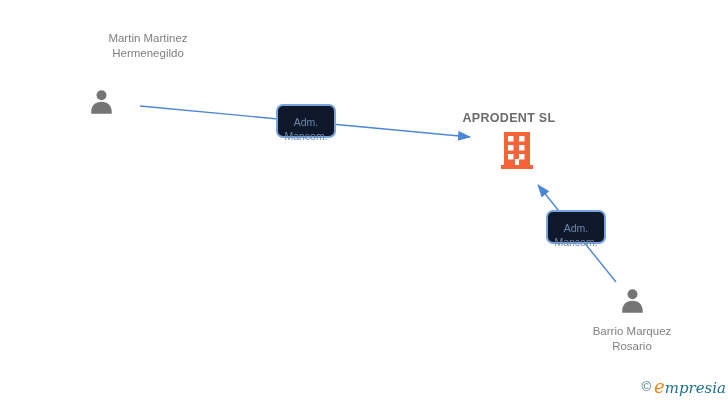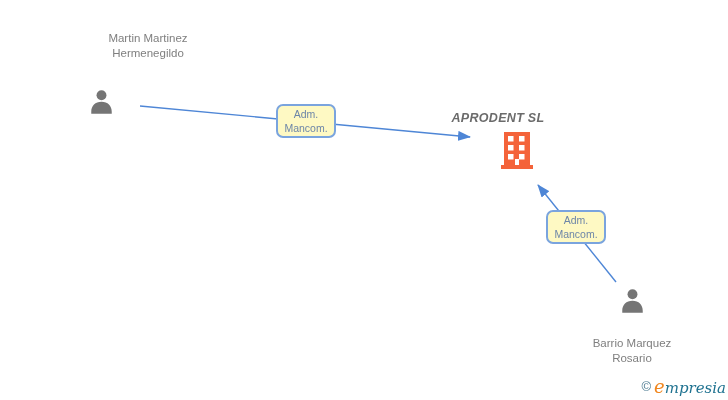--- a/index.html
+++ b/index.html
@@ -36,28 +36,28 @@
     font-weight: bold;
     letter-spacing: 0.3px;
     color: #6b6b6b;
     z-index: 2;
   }
   .relation-box {
     position: absolute;
     box-sizing: border-box;
     width: 60px;
     height: 34px;
-    background: #fef9c3;
+    background: #0f172a;
     border: 2px solid #7aa4de;
     border-radius: 7px;
     color: #6d86a8;
     font-size: 10.5px;
     line-height: 14px;
     text-align: center;
-    padding-top: 1px;
+    padding-top: 9px;
     z-index: 3;
     cursor: pointer;
   }
   .watermark {
     position: absolute;
     right: 2px;
     bottom: 3px;
     z-index: 2;
     white-space: nowrap;
     font-family: "DejaVu Serif", serif;
@@ -93,21 +93,21 @@
   <div class="person-label" style="left:58px; top:31px;margin-left:48px;">Martin Martinez Hermenegildo</div>
   <div class="person-icon-wrap clickable" style="left:88px; top:89px;">
     <svg width="27" height="27" viewBox="0 0 24 24" xmlns="http://www.w3.org/2000/svg">
       <circle cx="12" cy="5.6" r="4.4" fill="#757575"></circle>
       <path d="M12,11.3 c-5.6,0 -9.1,3.6 -9.1,8.9 V22 h18.2 v-1.8 c0,-5.3 -3.5,-8.9 -9.1,-8.9 z" fill="#757575"></path>
     </svg>
   </div>
 
   <div class="relation-box" style="left:276px; top:104px;">Adm. Mancom.</div>
 
-  <div class="company-label" style="left:428px; top:111px;font-style:italic;">APRODENT SL</div>
+  <div class="company-label" style="left:439px; top:111px;">APRODENT SL</div>
   <div class="person-icon-wrap clickable" style="left:501px; top:132px;">
     <svg width="32" height="37" viewBox="0 0 32 37" xmlns="http://www.w3.org/2000/svg">
       <rect x="3" y="0" width="26" height="33" fill="#f4633a"></rect>
       <rect x="0" y="33" width="32" height="4" fill="#f4633a"></rect>
       <rect x="7" y="4" width="5.5" height="5.5" fill="#ffffff"></rect>
       <rect x="18" y="4" width="5.5" height="5.5" fill="#ffffff"></rect>
       <rect x="7" y="13" width="5.5" height="5.5" fill="#ffffff"></rect>
       <rect x="18" y="13" width="5.5" height="5.5" fill="#ffffff"></rect>
       <rect x="7" y="22" width="5.5" height="5.5" fill="#ffffff"></rect>
       <rect x="18" y="22" width="5.5" height="5.5" fill="#ffffff"></rect>
@@ -116,19 +116,19 @@
   </div>
 
   <div class="relation-box" style="left:546px; top:210px;">Adm. Mancom.</div>
 
   <div class="person-icon-wrap clickable" style="left:619px; top:288px;">
     <svg width="27" height="27" viewBox="0 0 24 24" xmlns="http://www.w3.org/2000/svg">
       <circle cx="12" cy="5.6" r="4.4" fill="#757575"></circle>
       <path d="M12,11.3 c-5.6,0 -9.1,3.6 -9.1,8.9 V22 h18.2 v-1.8 c0,-5.3 -3.5,-8.9 -9.1,-8.9 z" fill="#757575"></path>
     </svg>
   </div>
-  <div class="person-label" style="left:590px; top:336px;">Barrio Marquez Rosario</div>
+  <div class="person-label" style="left:590px; top:324px;">Barrio Marquez Rosario</div>
 
   <div class="watermark">
     <span class="copy">©</span><span class="brand-e">e</span><span class="brand-rest">mpresia</span>
   </div>
 
 </div>
 
 </body></html>

